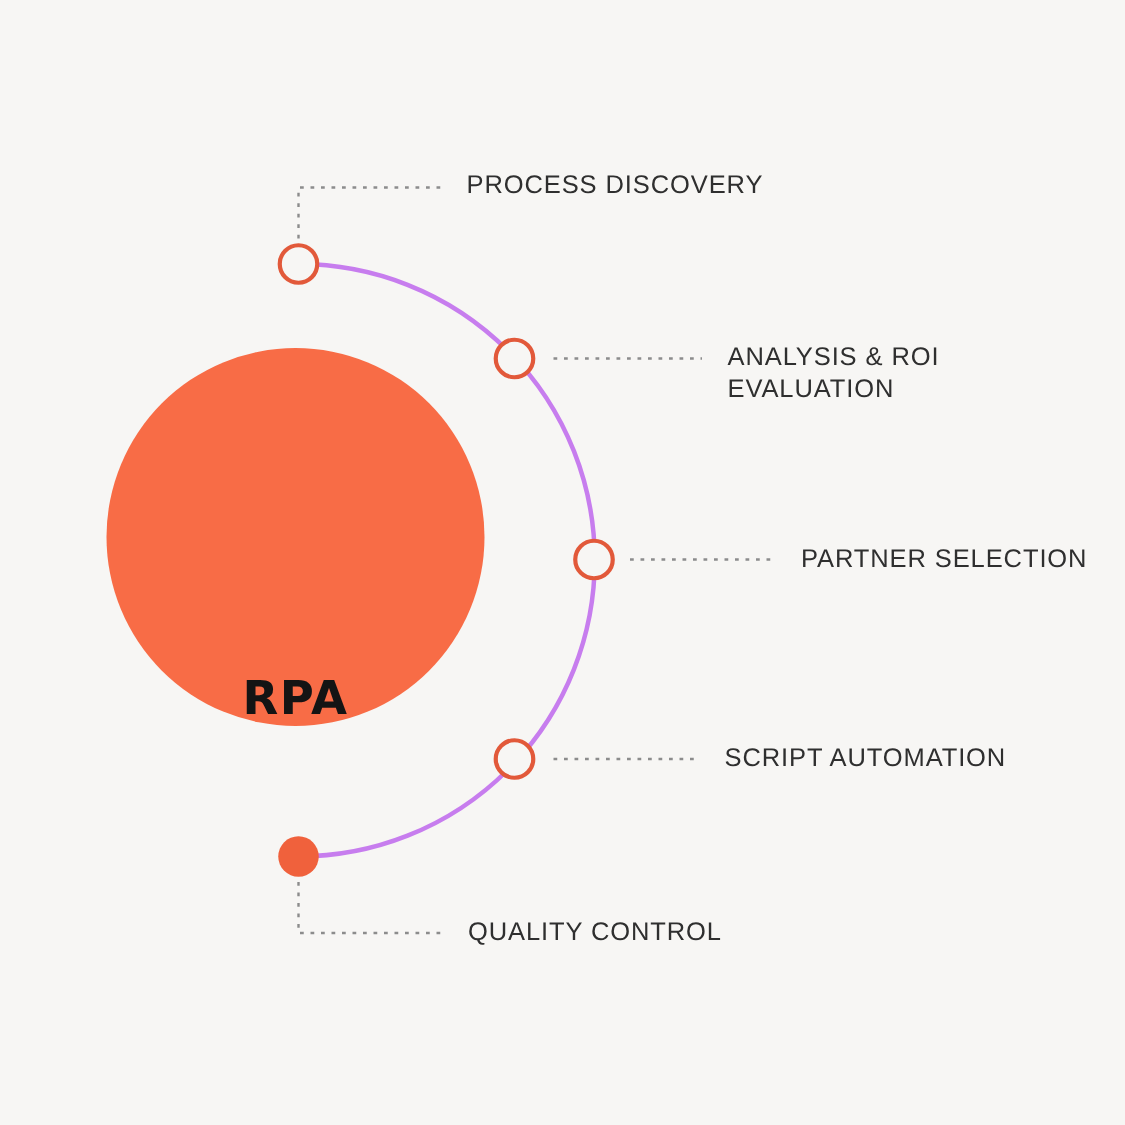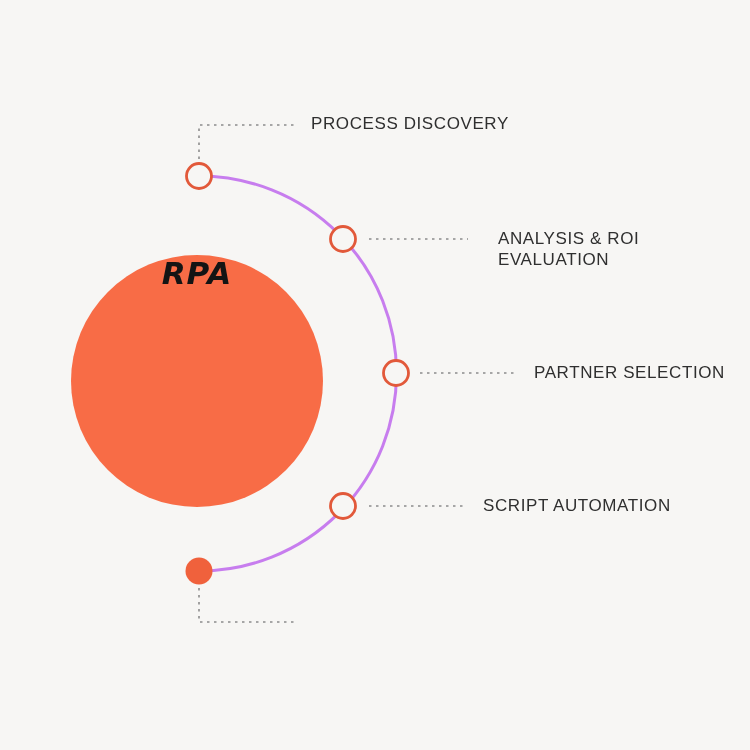--- a/index.html
+++ b/index.html
@@ -43,46 +43,45 @@
     fill:var(--background);
     stroke:var(--node-ring);
     stroke-width:2.8;
   }
   .node-filled{
     fill:var(--node-filled);
     stroke:none;
   }
   .rpa-circle{
     position:absolute;
-    left:71px;top:255px;
+    left:71px;top:232px;
     width:252px;height:252px;
     border-radius:50%;
     background:var(--center-circle);
-    display:flex;align-items:flex-start;justify-content:center;font-style:italic;
+    display:flex;align-items:flex-end;justify-content:center;
   }
   .rpa-label{
     font-family:"DejaVu Sans", sans-serif;
     font-weight:bold;
     font-size:31px;
     letter-spacing:1px;
     color:var(--center-text);
   }
   .step-label{
     position:absolute;
     transform:translateY(-50%);
     font-size:17px;
     line-height:20.5px;
     letter-spacing:0.6px;
     color:var(--label-text);
     white-space:nowrap;
   }
   .step-label.wrap{
     white-space:normal;
     width:175px;
-    margin-left:13px;
   }
 </style>
 </head>
 <body>
 
 <div class="canvas">
 
   <svg class="diagram-svg" viewBox="0 0 750 750">
 
     <path class="orbit-arc" d="M 199 176 A 197.5 197.5 0 0 1 199 571"></path>
@@ -105,14 +104,15 @@
   </div>
 
   <div class="step-label" style="left:311px;top:124px;">PROCESS DISCOVERY</div>
 
   <div class="step-label wrap" style="left:485px;top:249px;">ANALYSIS &amp; ROI EVALUATION</div>
 
   <div class="step-label" style="left:483px;top:506px;">SCRIPT AUTOMATION</div>
 
   <div class="step-label" style="left:534px;top:373px;">PARTNER SELECTION</div>
 
+  <div class="step-label" style="left:312px;top:622px;">QUALITY CONTROL</div>
 
 </div>
 
 </body></html>

